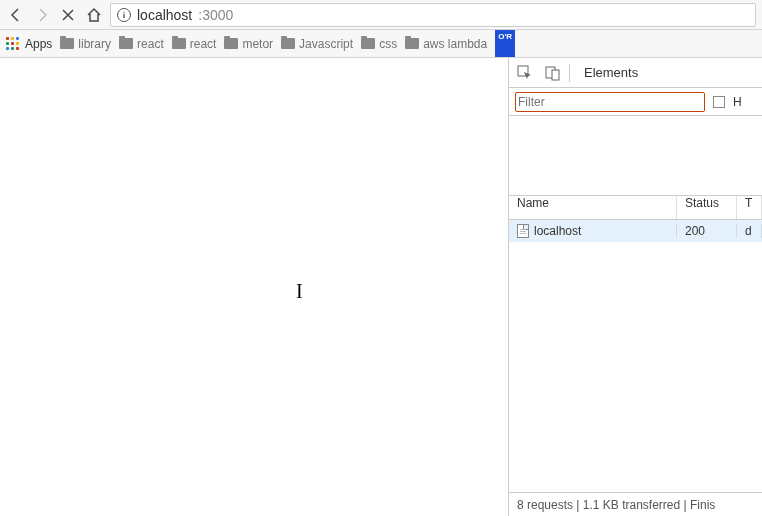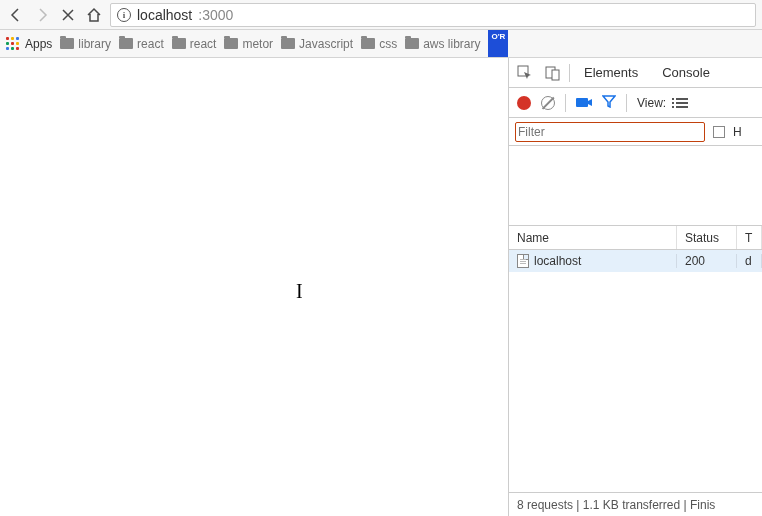--- a/index.html
+++ b/index.html
@@ -51,21 +51,21 @@
     
     .dt-filterbar { height: 28px; display: flex; align-items: center; border-bottom: 1px solid #ccc; padding: 0 6px; gap: 8px; }
     .filter-input { width: 190px; height: 20px; border: 1px solid #c2410c; padding: 0 2px; font-size: 12px; color: #888; border-radius: 2px; }
     .checkbox { width: 12px; height: 12px; border: 1px solid #888; background: #fff; }
     .hide-label { font-size: 12px; color: #333; }
     
     .dt-timeline { height: 80px; border-bottom: 1px solid #ccc; }
     
     .dt-table { flex: 1; overflow: hidden; }
     .dt-thead { display: flex; height: 24px; border-bottom: 1px solid #ccc; background: #fff; }
-    .dt-th { padding: 0 8px; font-size: 12px; color: #333; display: flex; align-items: center; border-right: 1px solid #e0e0e0; }
+    .dt-th { padding: 0 8px; font-size: 12px; color: #333; display: flex; align-items: flex-start; border-right: 1px solid #e0e0e0; }
     .dt-th.name { width: 168px; }
     .dt-th.status { width: 60px; }
     .dt-th.type { flex: 1; }
     .dt-row { display: flex; height: 22px; align-items: center; background: #e4f0fb; }
     .dt-td { padding: 0 8px; font-size: 12px; color: #333; display: flex; align-items: center; gap: 5px; border-right: 1px solid #d0dae5; }
     .dt-td.name { width: 168px; }
     .dt-td.status { width: 60px; }
     .dt-td.type { flex: 1; }
     .file-icon { width: 12px; height: 14px; border: 1px solid #888; background: #fff; position: relative; flex-shrink: 0; }
     .file-icon::before { content:''; position:absolute; top:0; right:0; width:4px; height:4px; background:#e4f0fb; border-left:1px solid #888; border-bottom:1px solid #888; }
@@ -141,21 +141,21 @@
   <div class="bookmark">
       <div class="folder-icon"></div>
       <span>Javascript</span>
     </div>
   <div class="bookmark">
       <div class="folder-icon"></div>
       <span>css</span>
     </div>
   <div class="bookmark">
       <div class="folder-icon"></div>
-      <span>aws library</span>
+      <span>aws lambda</span>
     </div>
   <div class="oreilly-badge"><span>O'R</span></div>
 </div>
 
 <div class="main-area">
   <div class="page-content">
     <div class="text-cursor">I</div>
   </div>
 
   <div class="devtools">
@@ -169,48 +169,22 @@
       <div class="dt-icon-btn">
         <svg width="16" height="16" viewBox="0 0 16 16">
             <rect x="1" y="2" width="9" height="11" stroke="#666" fill="none"></rect>
             <rect x="7" y="5" width="7" height="10" stroke="#666" fill="#fff"></rect>
           </svg>
       </div>
       <div class="dt-sep"></div>
       <div class="dt-tab">
           <span>Elements</span>
         </div>
-      <div class="dt-tab">
-          <span>Console</span>
-        </div>
-    </div>
-
-    <div class="dt-subbar">
-      <div class="record-dot"></div>
-      <div class="clear-icon"></div>
-      <div class="dt-sep"></div>
-      <div class="camera-icon">
-        <svg width="16" height="12" viewBox="0 0 16 12">
-            <rect x="0" y="2" width="12" height="9" fill="#1a73e8" rx="1"></rect>
-            <path d="M12 5 L16 3 V10 L12 8 Z" fill="#1a73e8"></path>
-          </svg>
-      </div>
-      <div class="funnel-icon">
-        <svg width="14" height="14" viewBox="0 0 14 14">
-            <path d="M1 2 H13 L8 8 V13 L6 12 V8 Z" fill="none" stroke="#1a73e8" stroke-width="1.5"></path>
-          </svg>
-      </div>
-      <div class="dt-sep"></div>
-      <span class="view-label">View:</span>
-      <div class="list-icon">
-        <div class="list-line"></div>
-          <div class="list-line"></div>
-          <div class="list-line"></div>
-      </div>
-    </div>
+    </div>
+
 
     <div class="dt-filterbar">
       <input class="filter-input" placeholder="Filter" style="">
       <div class="checkbox"></div>
       <span class="hide-label">H</span>
     </div>
 
     <div class="dt-timeline"></div>
 
     <div class="dt-table">

